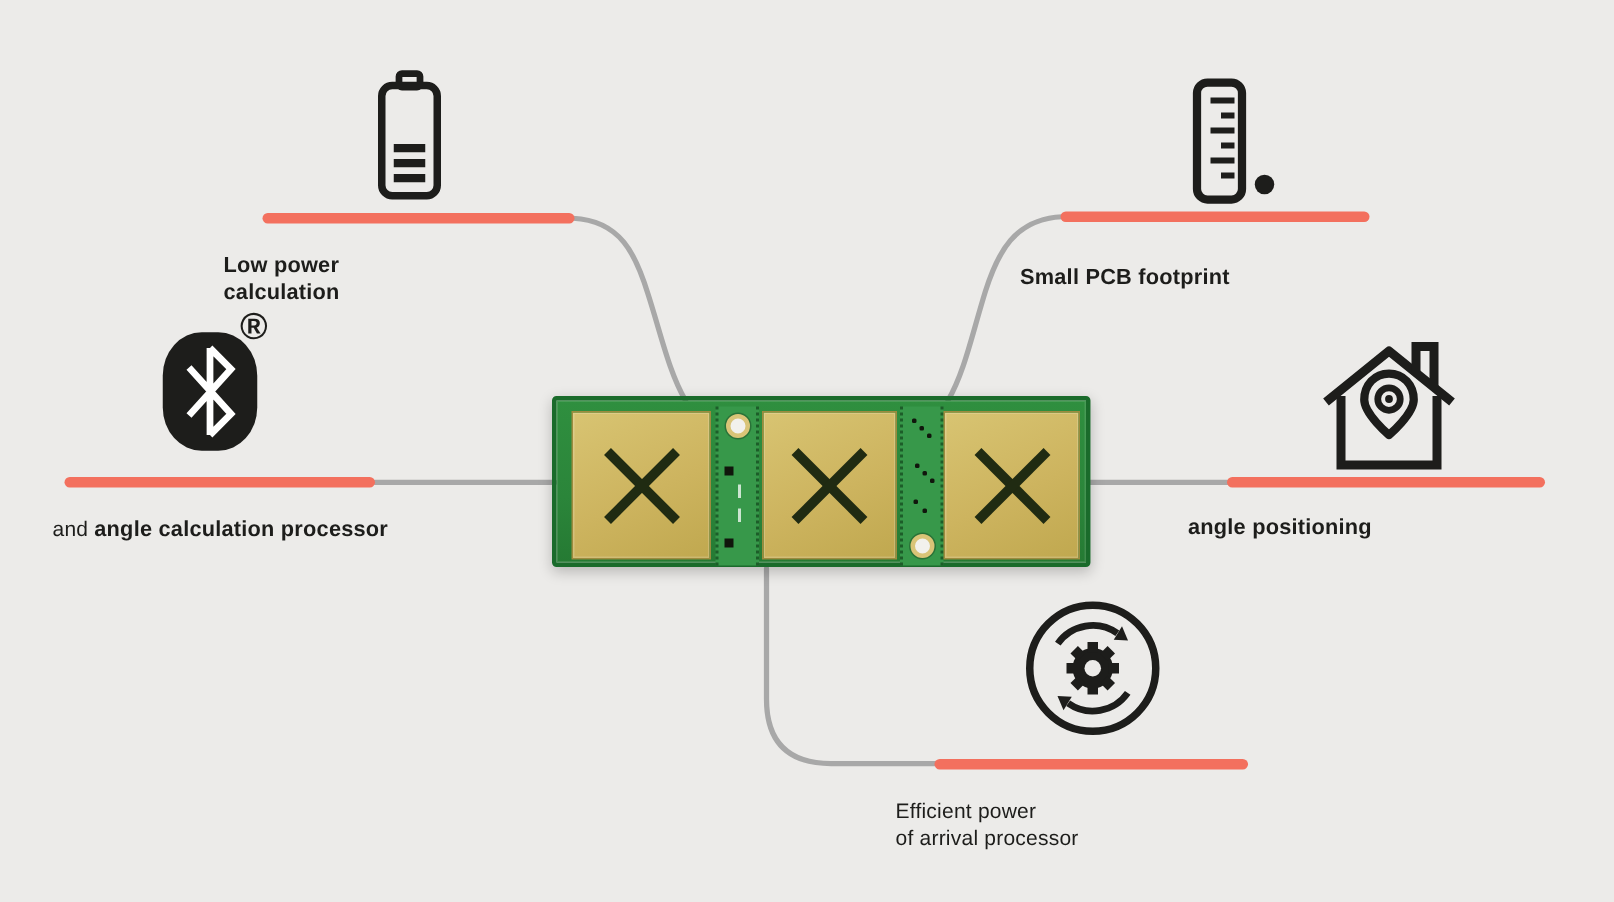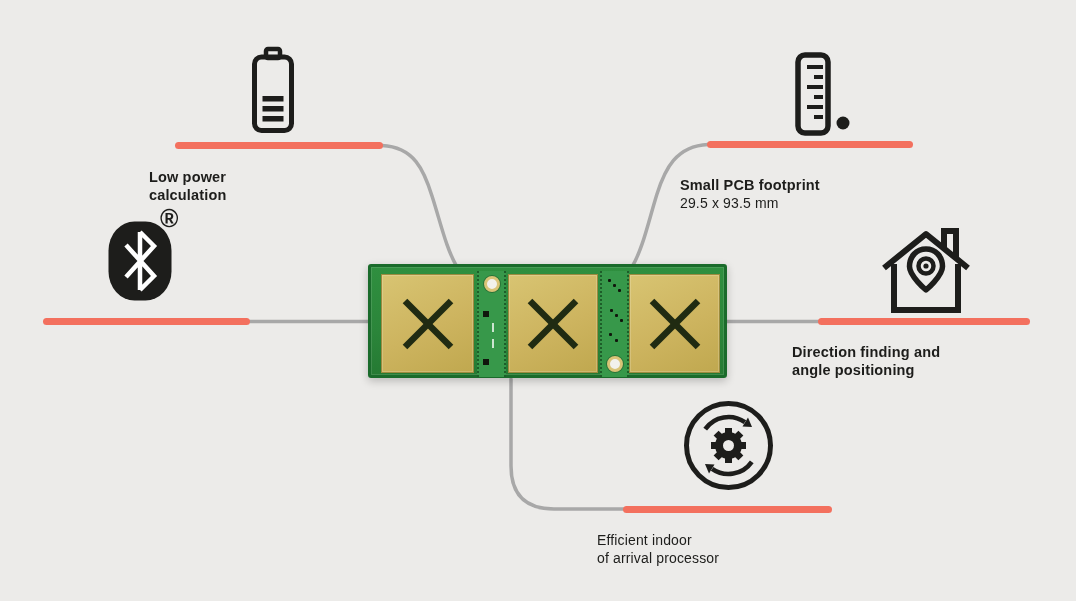--- a/index.html
+++ b/index.html
@@ -157,29 +157,28 @@
     </div>
   </div>
 
   <div class="caption" style="left:149px;top:168px;">
     <div class="b">Low power</div>
     <div class="b">calculation</div>
   </div>
 
   <div class="caption" style="left:680px;top:176px;">
     <div class="b">Small PCB footprint</div>
-    <div>29.5 x 93.5 mm</div>
   </div>
 
   <div class="caption" style="left:35px;top:343px;">
+    <div><span>and </span><span class="b">angle calculation processor</span></div>
   </div>
 
   <div class="caption" style="left:792px;top:343px;">
-    <div class="b">Direction finding and</div>
     <div class="b">angle positioning</div>
   </div>
 
   <div class="caption" style="left:597px;top:531px;">
-    <div>Efficient indoor</div>
+    <div>Efficient power</div>
     <div>of arrival processor</div>
   </div>
 
 </div>
 
 </body></html>

